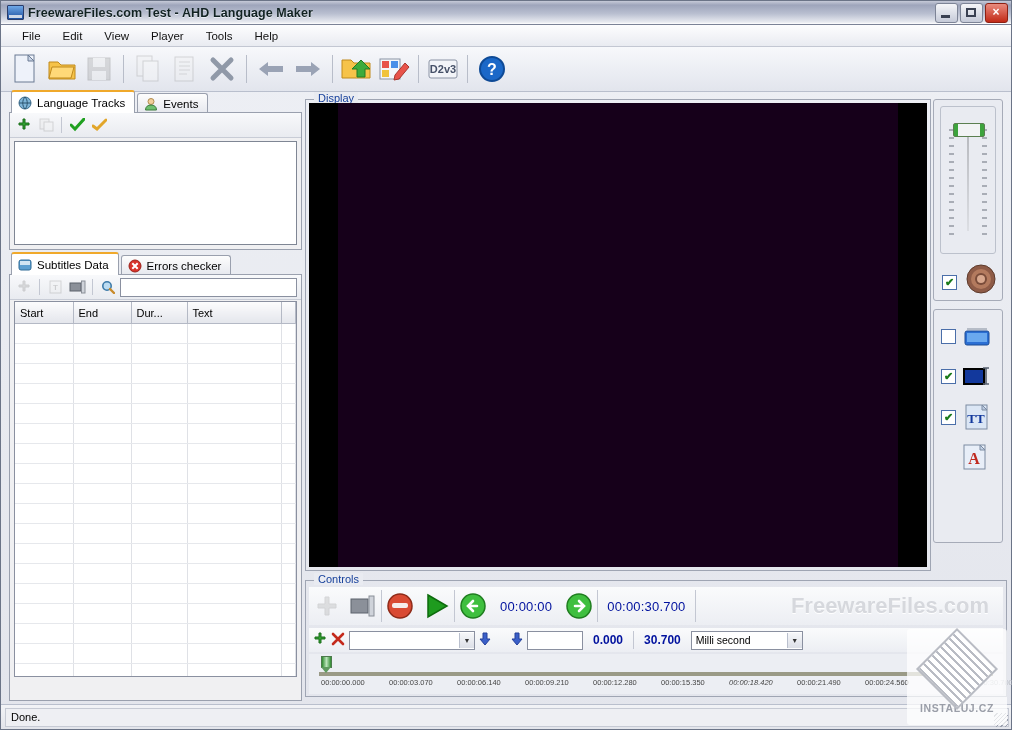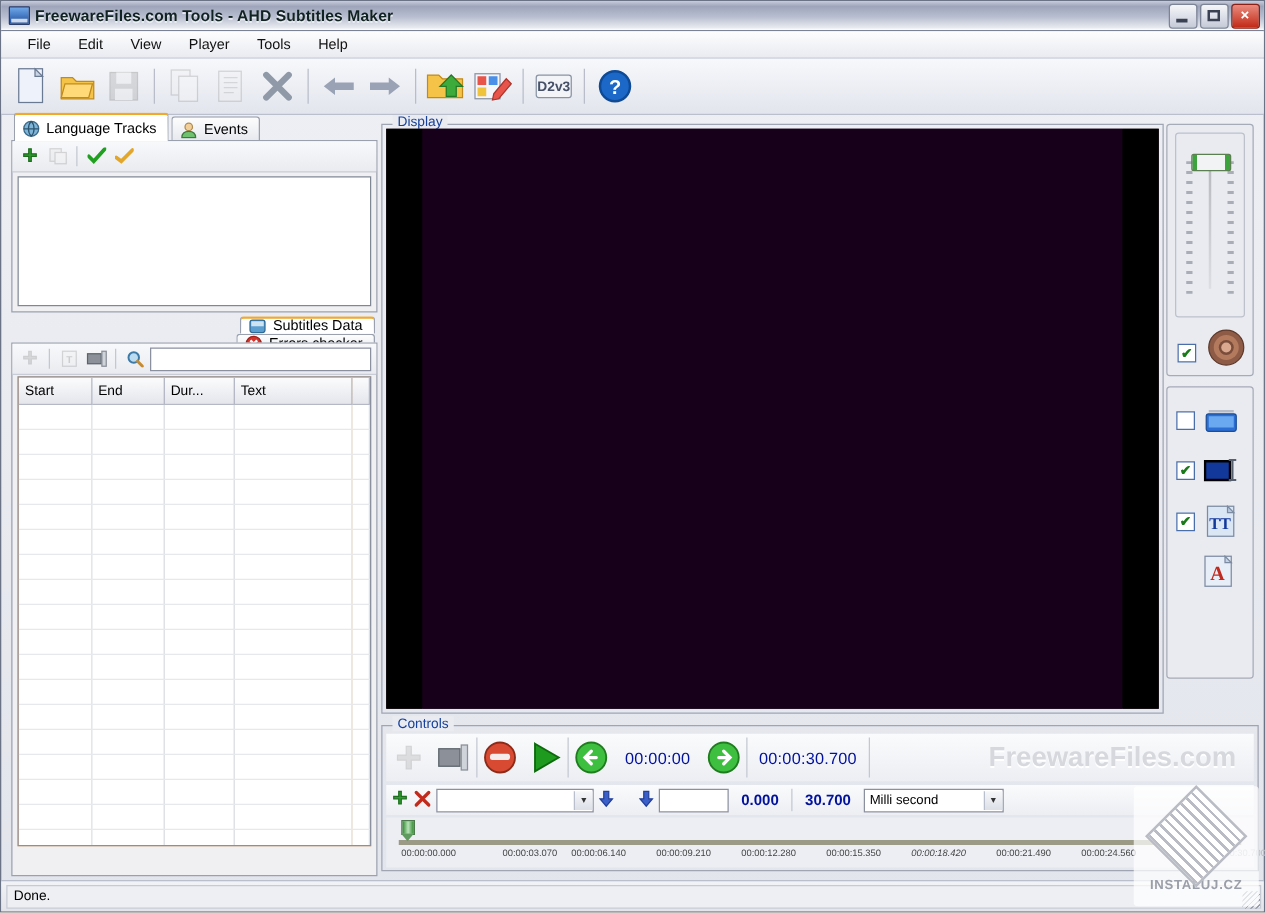--- a/index.html
+++ b/index.html
@@ -139,21 +139,21 @@
   .instaluj .txt{font-size:10.5px;color:#9a9ea8;letter-spacing:.6px;margin-top:4px;font-weight:bold;}
   .searchinput{height:17px;border:1px solid #8a90a0;background:#fff;flex:1;}
 </style>
 </head>
 <body>
 
 <div class="app">
 
   <div class="titlebar">
     <div class="tb-icon"></div>
-    <div class="tb-title">FreewareFiles.com Tools - AHD Subtitles Maker</div>
+    <div class="tb-title">FreewareFiles.com Test - AHD Language Maker</div>
     <div class="tb-btns">
       <div class="tb-btn b-min">
           <i></i>
         </div>
       <div class="tb-btn b-max">
           <i></i>
         </div>
       <div class="tb-btn b-close">
         <i>×</i>
       </div>
@@ -292,21 +292,21 @@
           </div>
           <div class="mbtn">
             <svg width="15" height="14">
                 <path d="M1 8 L5 11 L14 2" stroke="#e2a62a" stroke-width="3" fill="none" stroke-linecap="round"></path>
               </svg>
           </div>
         </div>
         <div class="listbox" style="position:absolute;top:28px;left:4px;right:4px;bottom:4px;"></div>
       </div>
 
-      <div class="tabstrip" style="position:absolute;top:162px;left:0;right:0;flex-direction:column;">
+      <div class="tabstrip" style="position:absolute;top:162px;left:0;right:0;">
         <div class="tab active">
           <svg width="14" height="12">
               <rect x="1" y="1" width="12" height="10" rx="2" fill="#5b9fd1" stroke="#2f6a96"></rect>
               <rect x="2" y="2" width="10" height="4" fill="#cfe4f3"></rect>
             </svg>
           <span>Subtitles Data</span>
         </div>
         <div class="tab">
           <svg width="14" height="14">
               <circle cx="7" cy="7" r="6" fill="#d8332a" stroke="#9c211a"></circle>
@@ -644,21 +644,21 @@
           <div class="combo" style="width:110px;">
             <span style="flex:1;padding-left:4px;">Milli second</span>
             <span class="arr">▼</span>
           </div>
         </div>
 
         <div class="tlwrap" style="margin:2px 3px 0 3px;">
           <div class="tltrack"></div>
           <div class="tlhead"></div>
           <div class="ticklbl" style="left:12px;">00:00:00.000</div>
-          <div class="ticklbl" style="left:93px;">00:00:03.070</div>
+          <div class="ticklbl" style="left:80px;">00:00:03.070</div>
           <div class="ticklbl" style="left:148px;">00:00:06.140</div>
           <div class="ticklbl" style="left:216px;">00:00:09.210</div>
           <div class="ticklbl" style="left:284px;">00:00:12.280</div>
           <div class="ticklbl" style="left:352px;">00:00:15.350</div>
           <div class="ticklbl" style="left:420px;font-style:italic;">00:00:18.420</div>
           <div class="ticklbl" style="left:488px;">00:00:21.490</div>
           <div class="ticklbl" style="left:556px;">00:00:24.560</div>
           <div class="ticklbl" style="left:624px;">00:00:27.630</div>
           <div class="ticklbl" style="left:660px;color:#b9bcc4;">00:00:30.700</div>
         </div>

